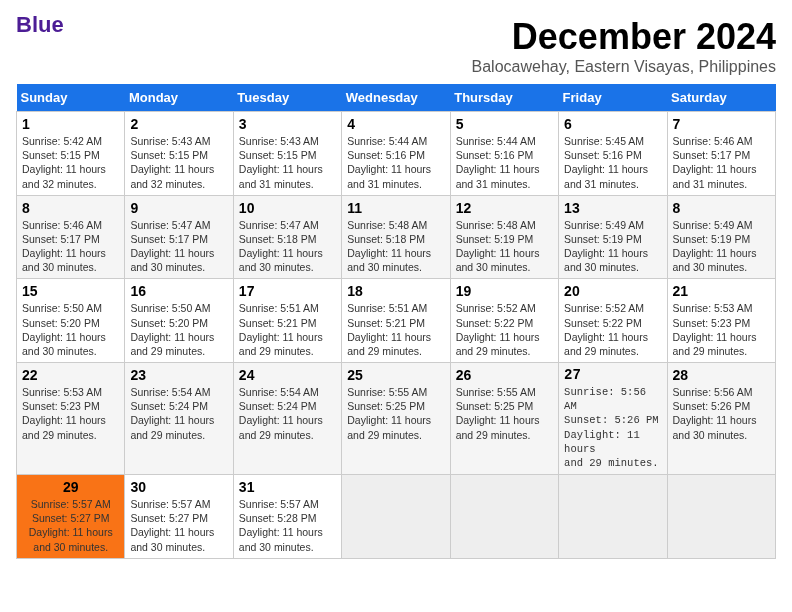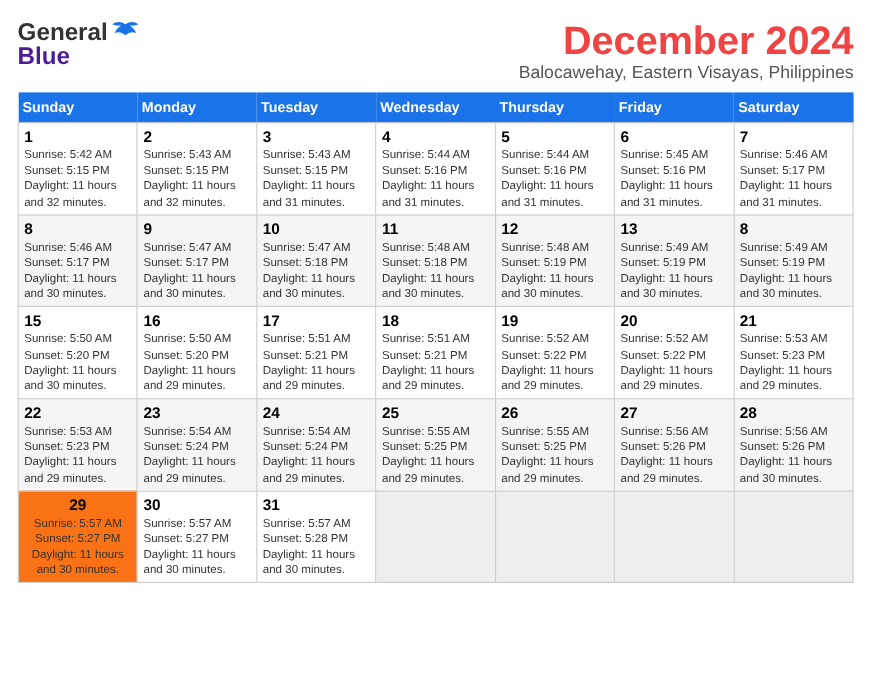--- a/index.html
+++ b/index.html
@@ -20,21 +20,21 @@
       display: flex;
       flex-direction: column;
       align-items: flex-start;
     }
     .title-block {
       text-align: right;
     }
     .month-title {
       font-size: 36px;
       font-weight: bold;
-      color: #ef4444;
+      color: #000000;
     }
     .location-subtitle {
       font-size: 16px;
       color: #555;
     }
     table {
       width: 100%;
       border-collapse: collapse;
       font-size: 11px;
     }
@@ -67,26 +67,20 @@
       font-size: 10.5px;
       color: #333;
       line-height: 1.35;
     }
   </style>
 </head>
 <body>
 
 <div class="header">
   <div class="logo">
-    <div style="display:flex;align-items:center;gap:2px;">
-      <span style="font-size:22px;font-weight:bold;color:#333;">General</span>
-      <svg width="28" height="22" viewBox="0 0 28 22">
-        <path d="M14 4 Q20 0 26 4 Q22 6 18 5 Q22 8 24 12 Q18 10 14 14 Q10 10 4 12 Q6 8 10 5 Q6 6 2 4 Q8 0 14 4Z" fill="#1a73e8"></path>
-      </svg>
-    </div>
     <span style="font-size:22px;font-weight:bold;color:#4c1d95;margin-top:-4px;">Blue</span>
   </div>
   <div class="title-block">
     <div class="month-title">December 2024</div>
     <div class="location-subtitle">Balocawehay, Eastern Visayas, Philippines</div>
   </div>
 </div>
 
 <table>
   <thead>
@@ -283,21 +277,21 @@
 Daylight: 11 hours
 and 29 minutes.</div>
         </td>
         <td style="background: rgb(245, 245, 245); min-height: 85px;">
           <span class="day-num">26</span>
           <div class="day-info" style="white-space: pre-line;">Sunrise: 5:55 AM
 Sunset: 5:25 PM
 Daylight: 11 hours
 and 29 minutes.</div>
         </td>
-        <td style="background: rgb(245, 245, 245); min-height: 85px;">
+        <td style="background: rgb(245, 245, 245); min-height: 85px; font-family: Liberation Mono, monospace;">
           <span class="day-num">27</span>
           <div class="day-info" style="white-space: pre-line;">Sunrise: 5:56 AM
 Sunset: 5:26 PM
 Daylight: 11 hours
 and 29 minutes.</div>
         </td>
         <td style="background: rgb(245, 245, 245); min-height: 85px;">
           <span class="day-num">28</span>
           <div class="day-info" style="white-space: pre-line;">Sunrise: 5:56 AM
 Sunset: 5:26 PM

